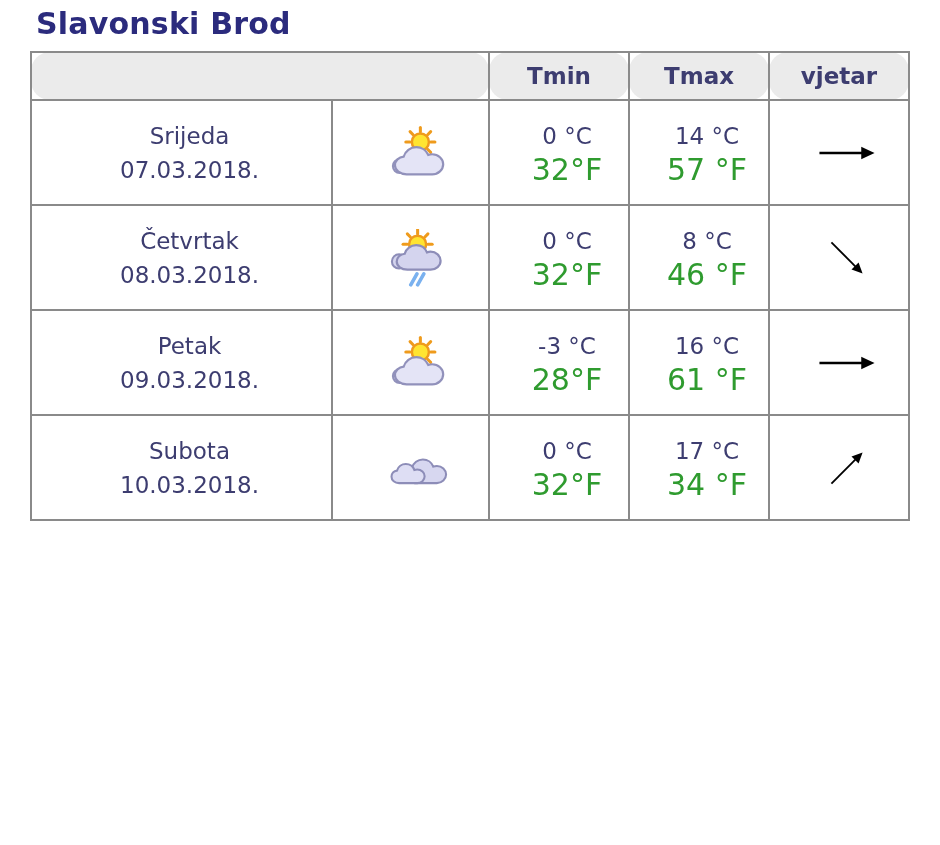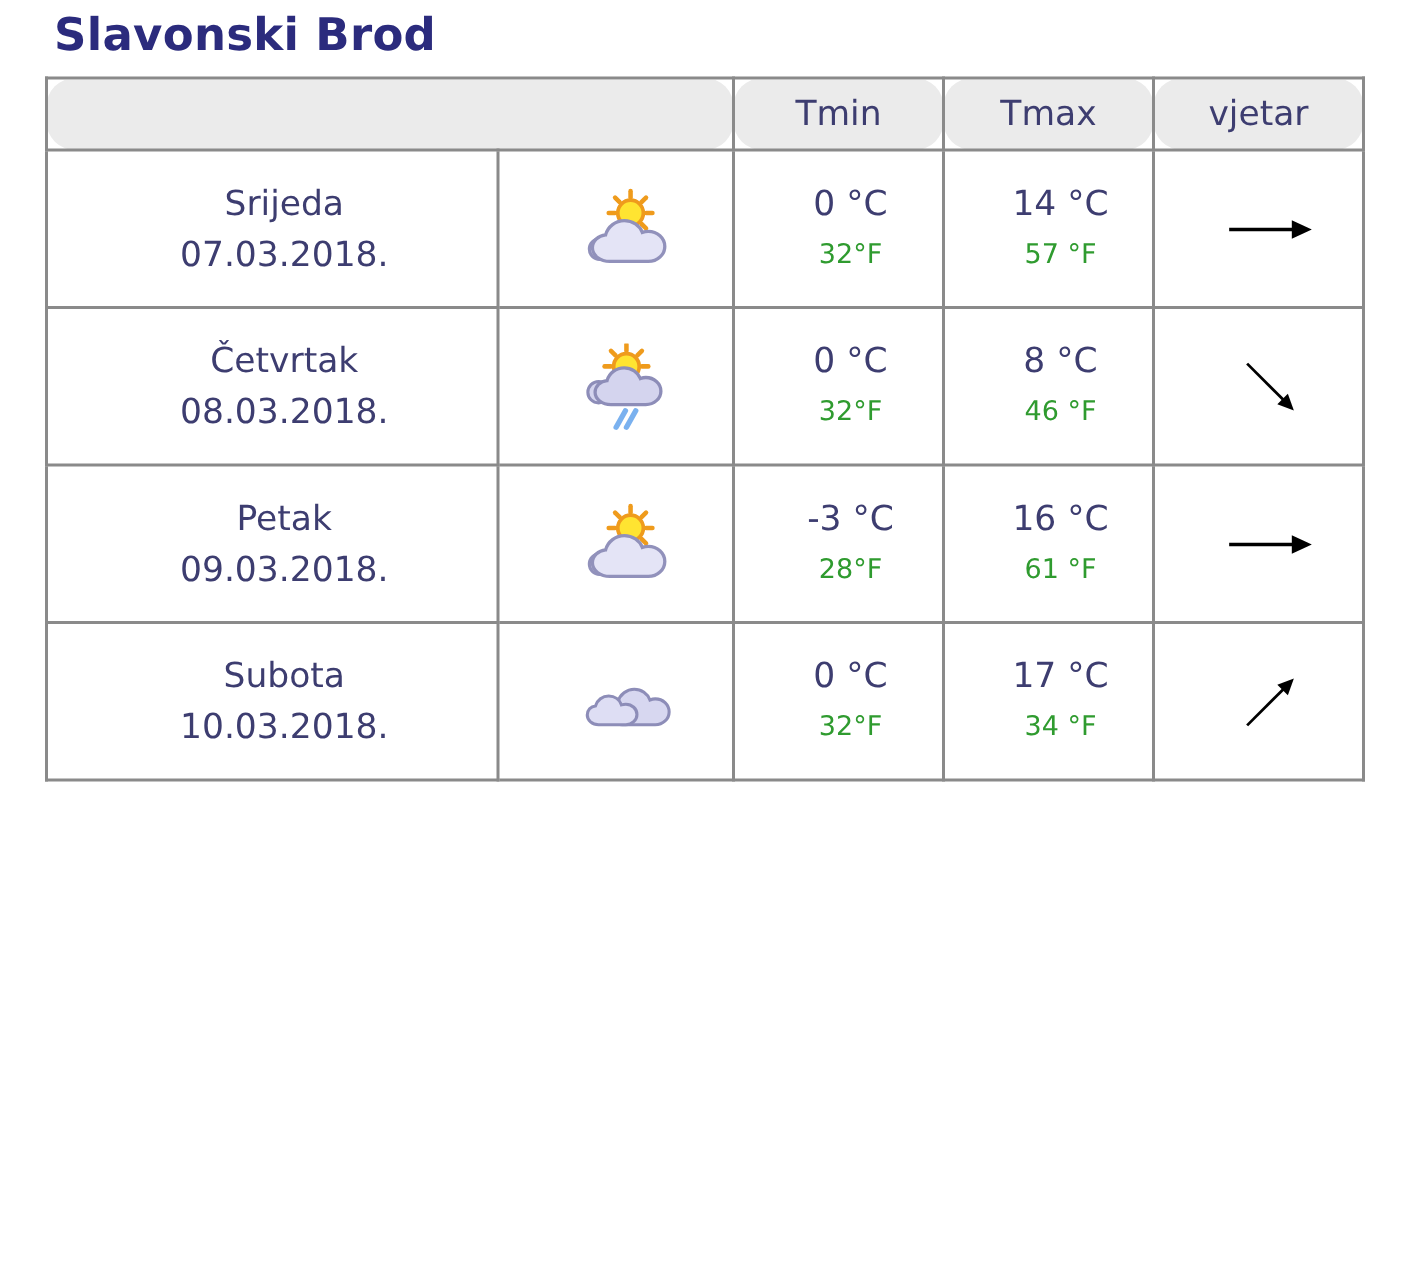--- a/index.html
+++ b/index.html
@@ -1,24 +1,24 @@
 <!DOCTYPE html>
 <html style="--title: #2b2b7d; --text: #3d3d70; --fahrenheit: #2f9b2f; --header_bg: #ebebeb; --border: #8a8a8a; --arrow: #000000; --icon_sun: #ffe431; --icon_sun_stroke: #ef9b1c; --icon_cloud: #dedef4; --icon_cloud_stroke: #8d8db8; --icon_rain: #7ab1ef;"><head>
 <meta charset="utf-8">
 <style>
   html,body { margin:0; padding:0; background:#ffffff; }
   body { font-family:"DejaVu Sans","Liberation Sans",sans-serif; }
   .page { width:940px; height:845px; box-sizing:border-box; padding:4px 0 0 30px; overflow:hidden; background:#fff; }
   .title { font-size:30px; font-weight:bold; color:var(--title,#2b2b7d); margin:2px 0 10px 6px; letter-spacing:0.2px; }
   table.forecast { border-collapse:collapse; table-layout:fixed; width:878px; }
   .forecast th, .forecast td { border:2px solid var(--border,#8a8a8a); text-align:center; vertical-align:middle; padding:0; overflow:hidden; }
-  .forecast thead th { background:var(--header_bg,#ebebeb); height:46px; font-weight:normal; font-size:23px; color:var(--text,#3d3d70);border-radius:19px; }
+  .forecast thead th { background:var(--header_bg,#ebebeb); height:46px; font-weight:bold; font-size:23px; color:var(--text,#3d3d70);border-radius:19px; }
   .forecast tbody td { height:103px; background:#fff;padding-left:16px; }
   .day-name, .day-date, .t-c { font-size:23px; line-height:34px; color:var(--text,#3d3d70); }
-  .t-f { font-size:18px; line-height:34px; color:var(--fahrenheit,#2f9b2f); }
+  .t-f { font-size:30px; line-height:34px; color:var(--fahrenheit,#2f9b2f); }
   .wicon { width:66px; height:58px; display:block; margin:0 auto; }
   .warrow { width:64px; height:64px; display:block; margin:0 auto; }
   .defs-holder { position:absolute; width:0; height:0; overflow:hidden; }
 </style>
 </head>
 <body>
 
 <svg class="defs-holder" aria-hidden="true">
   <defs>
     <g id="sun-part">

